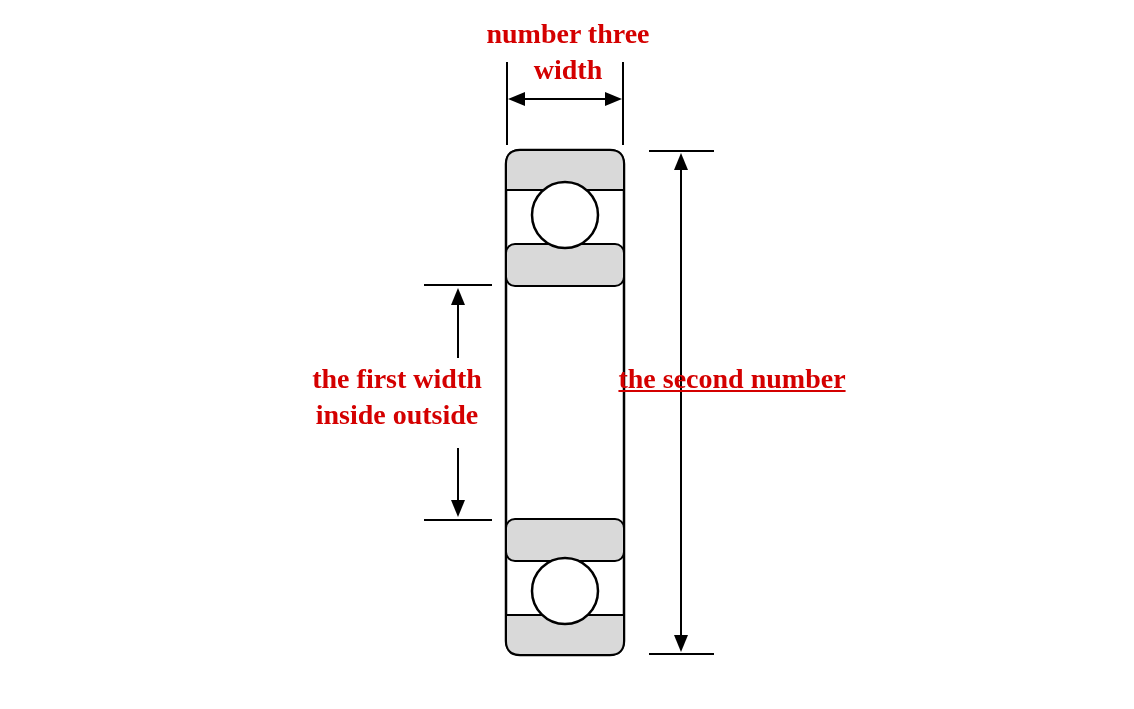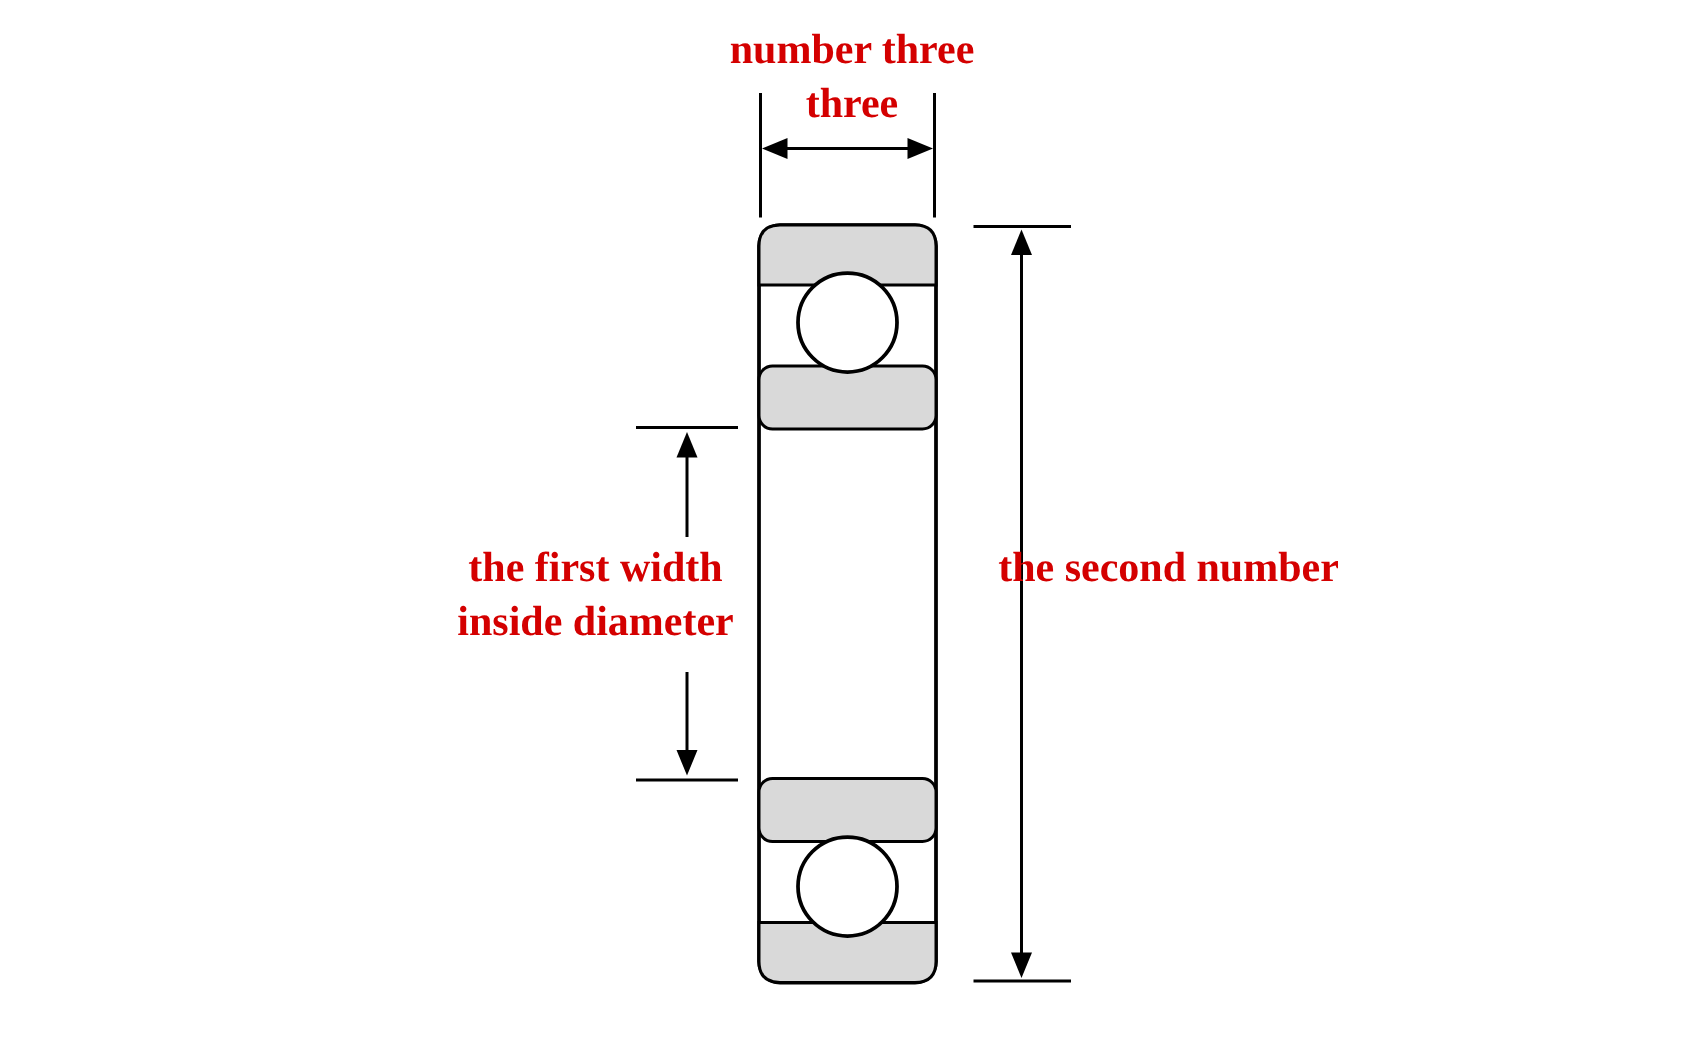--- a/index.html
+++ b/index.html
@@ -76,25 +76,25 @@
       <line class="dimline" x1="649" y1="151" x2="714" y2="151"></line>
       <line class="dimline" x1="649" y1="654" x2="714" y2="654"></line>
       <line class="dimline" x1="681" y1="168" x2="681" y2="637"></line>
       <polygon class="arrowhead" points="681,153 674,170 688,170"></polygon>
       <polygon class="arrowhead" points="681,652 674,635 688,635"></polygon>
     </g>
   </svg>
 
   <div class="dim-label" style="left:568px;top:16px;">
     <div>number three</div>
-    <div>three</div>
+    <div>width</div>
   </div>
 
   <div class="dim-label" style="left:397px;top:361px;">
     <div>the first width</div>
-    <div>inside diameter</div>
+    <div>inside outside</div>
   </div>
 
-  <div class="dim-label" style="left:779px;top:361px;">
+  <div class="dim-label" style="left:732px;top:361px;text-decoration:underline;">
     <div>the second number</div>
   </div>
 
 </div>
 
 </body></html>

